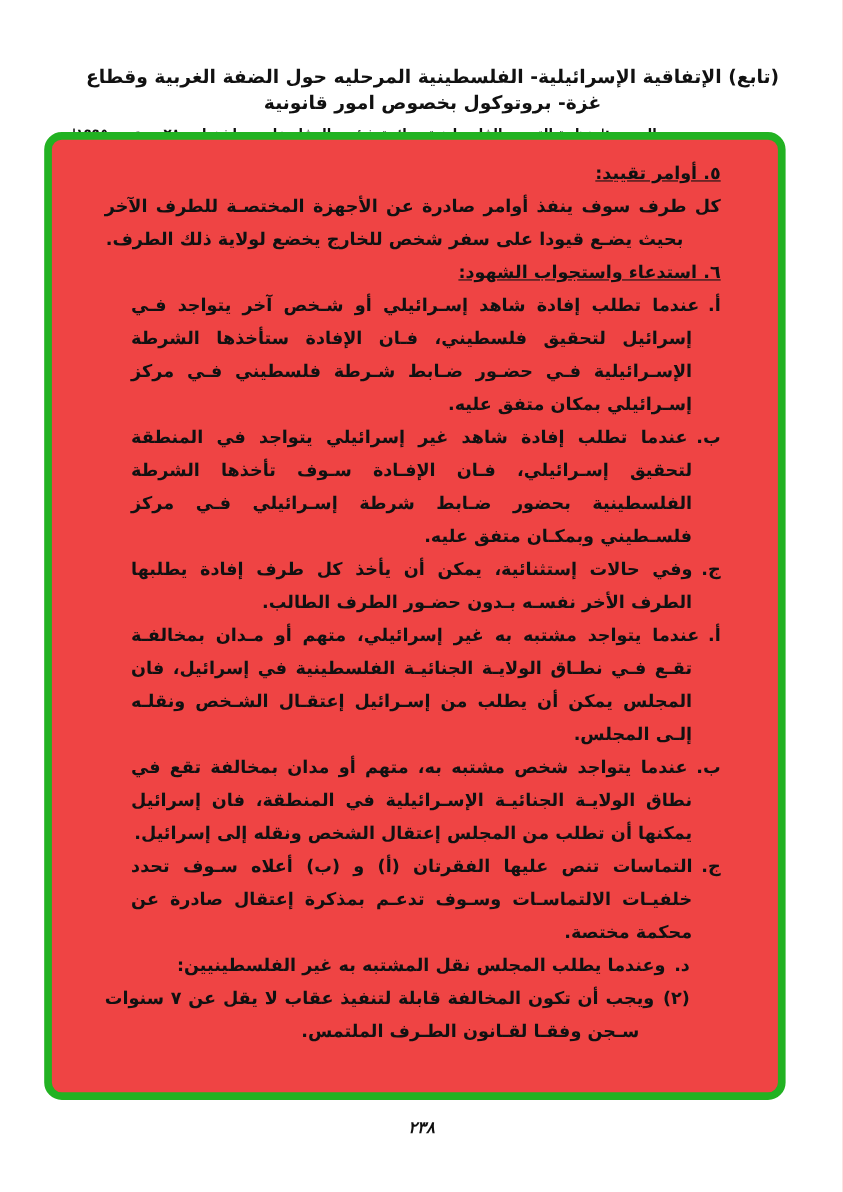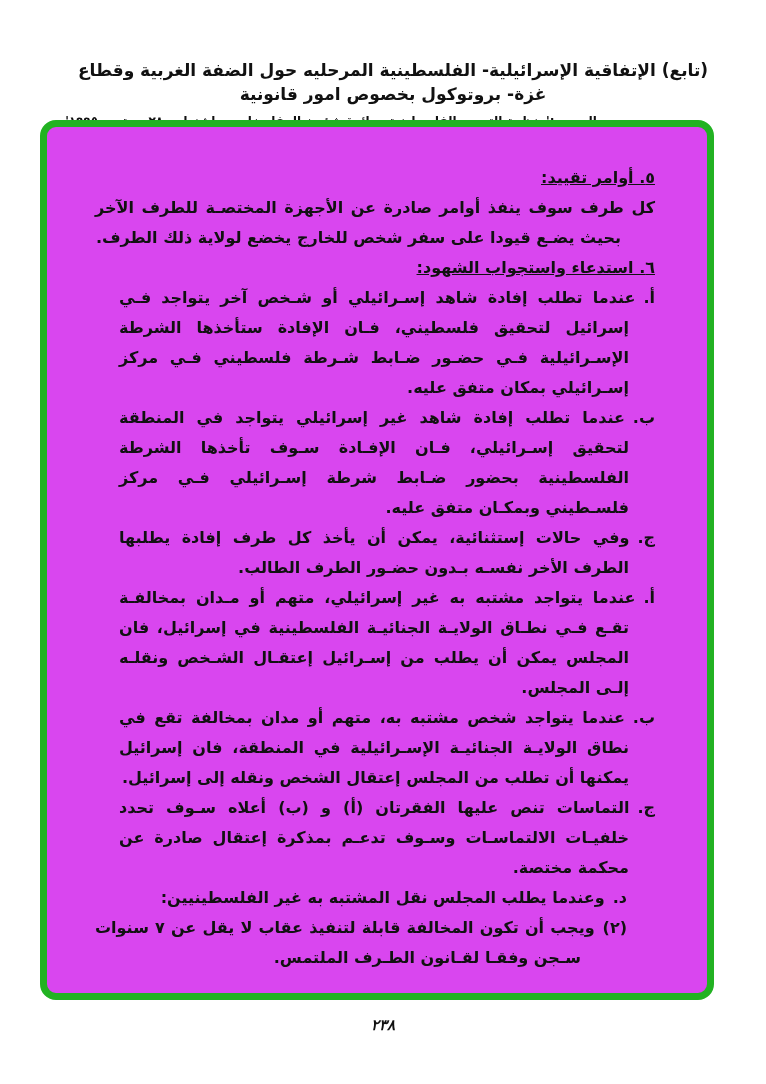--- a/index.html
+++ b/index.html
@@ -30,22 +30,22 @@
     font-size: 12px;
     font-weight: bold;
     margin-top: 8px;
   }
   .doc-frame {
     position: absolute;
     top: 120px; left: 40px;
     width: 674px; height: 880px;
     border: 7px solid #22b222;
     border-radius: 16px;
-    background: #d946ef;
-    padding: 36px 52px 0 48px;
+    background: #ef4444;
+    padding: 16px 52px 0 48px;
   }
   .doc-body {
     font-size: 16px;
     font-weight: bold;
     line-height: 30px;
     text-align: justify;
   }
   .sec-heading { margin: 0; }
   .sec-heading > span { text-decoration: underline; }
   .para {

